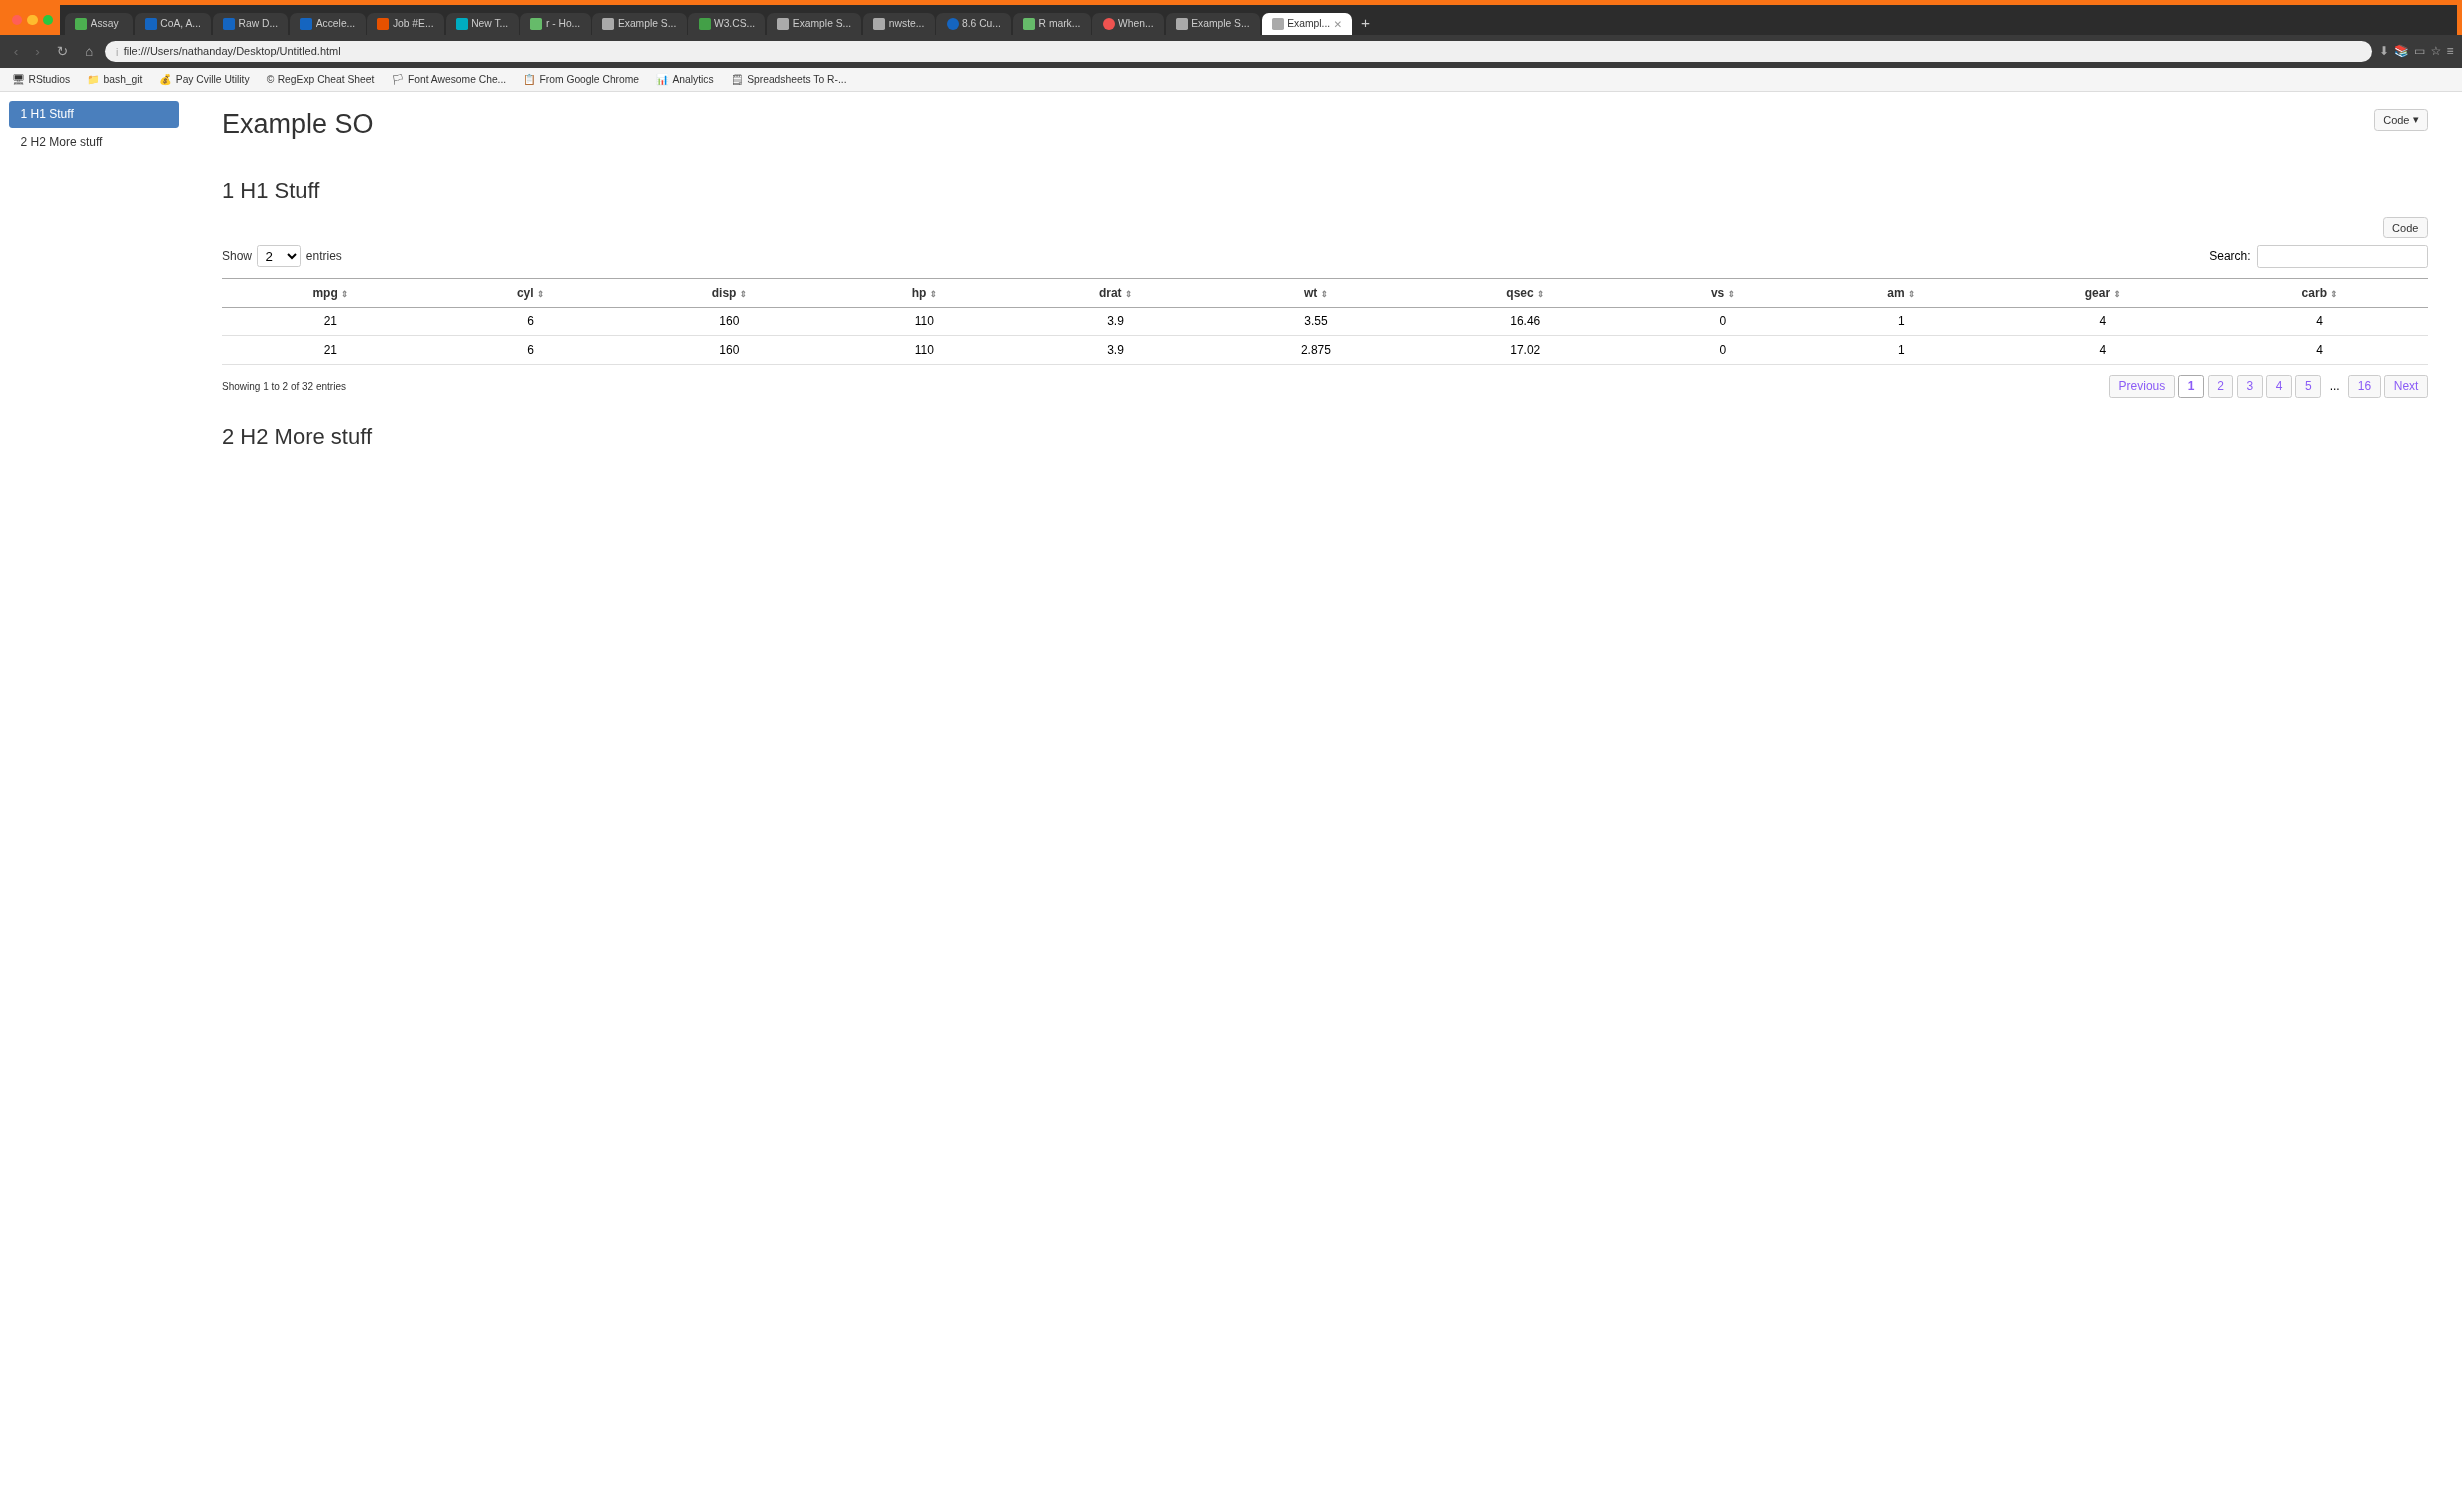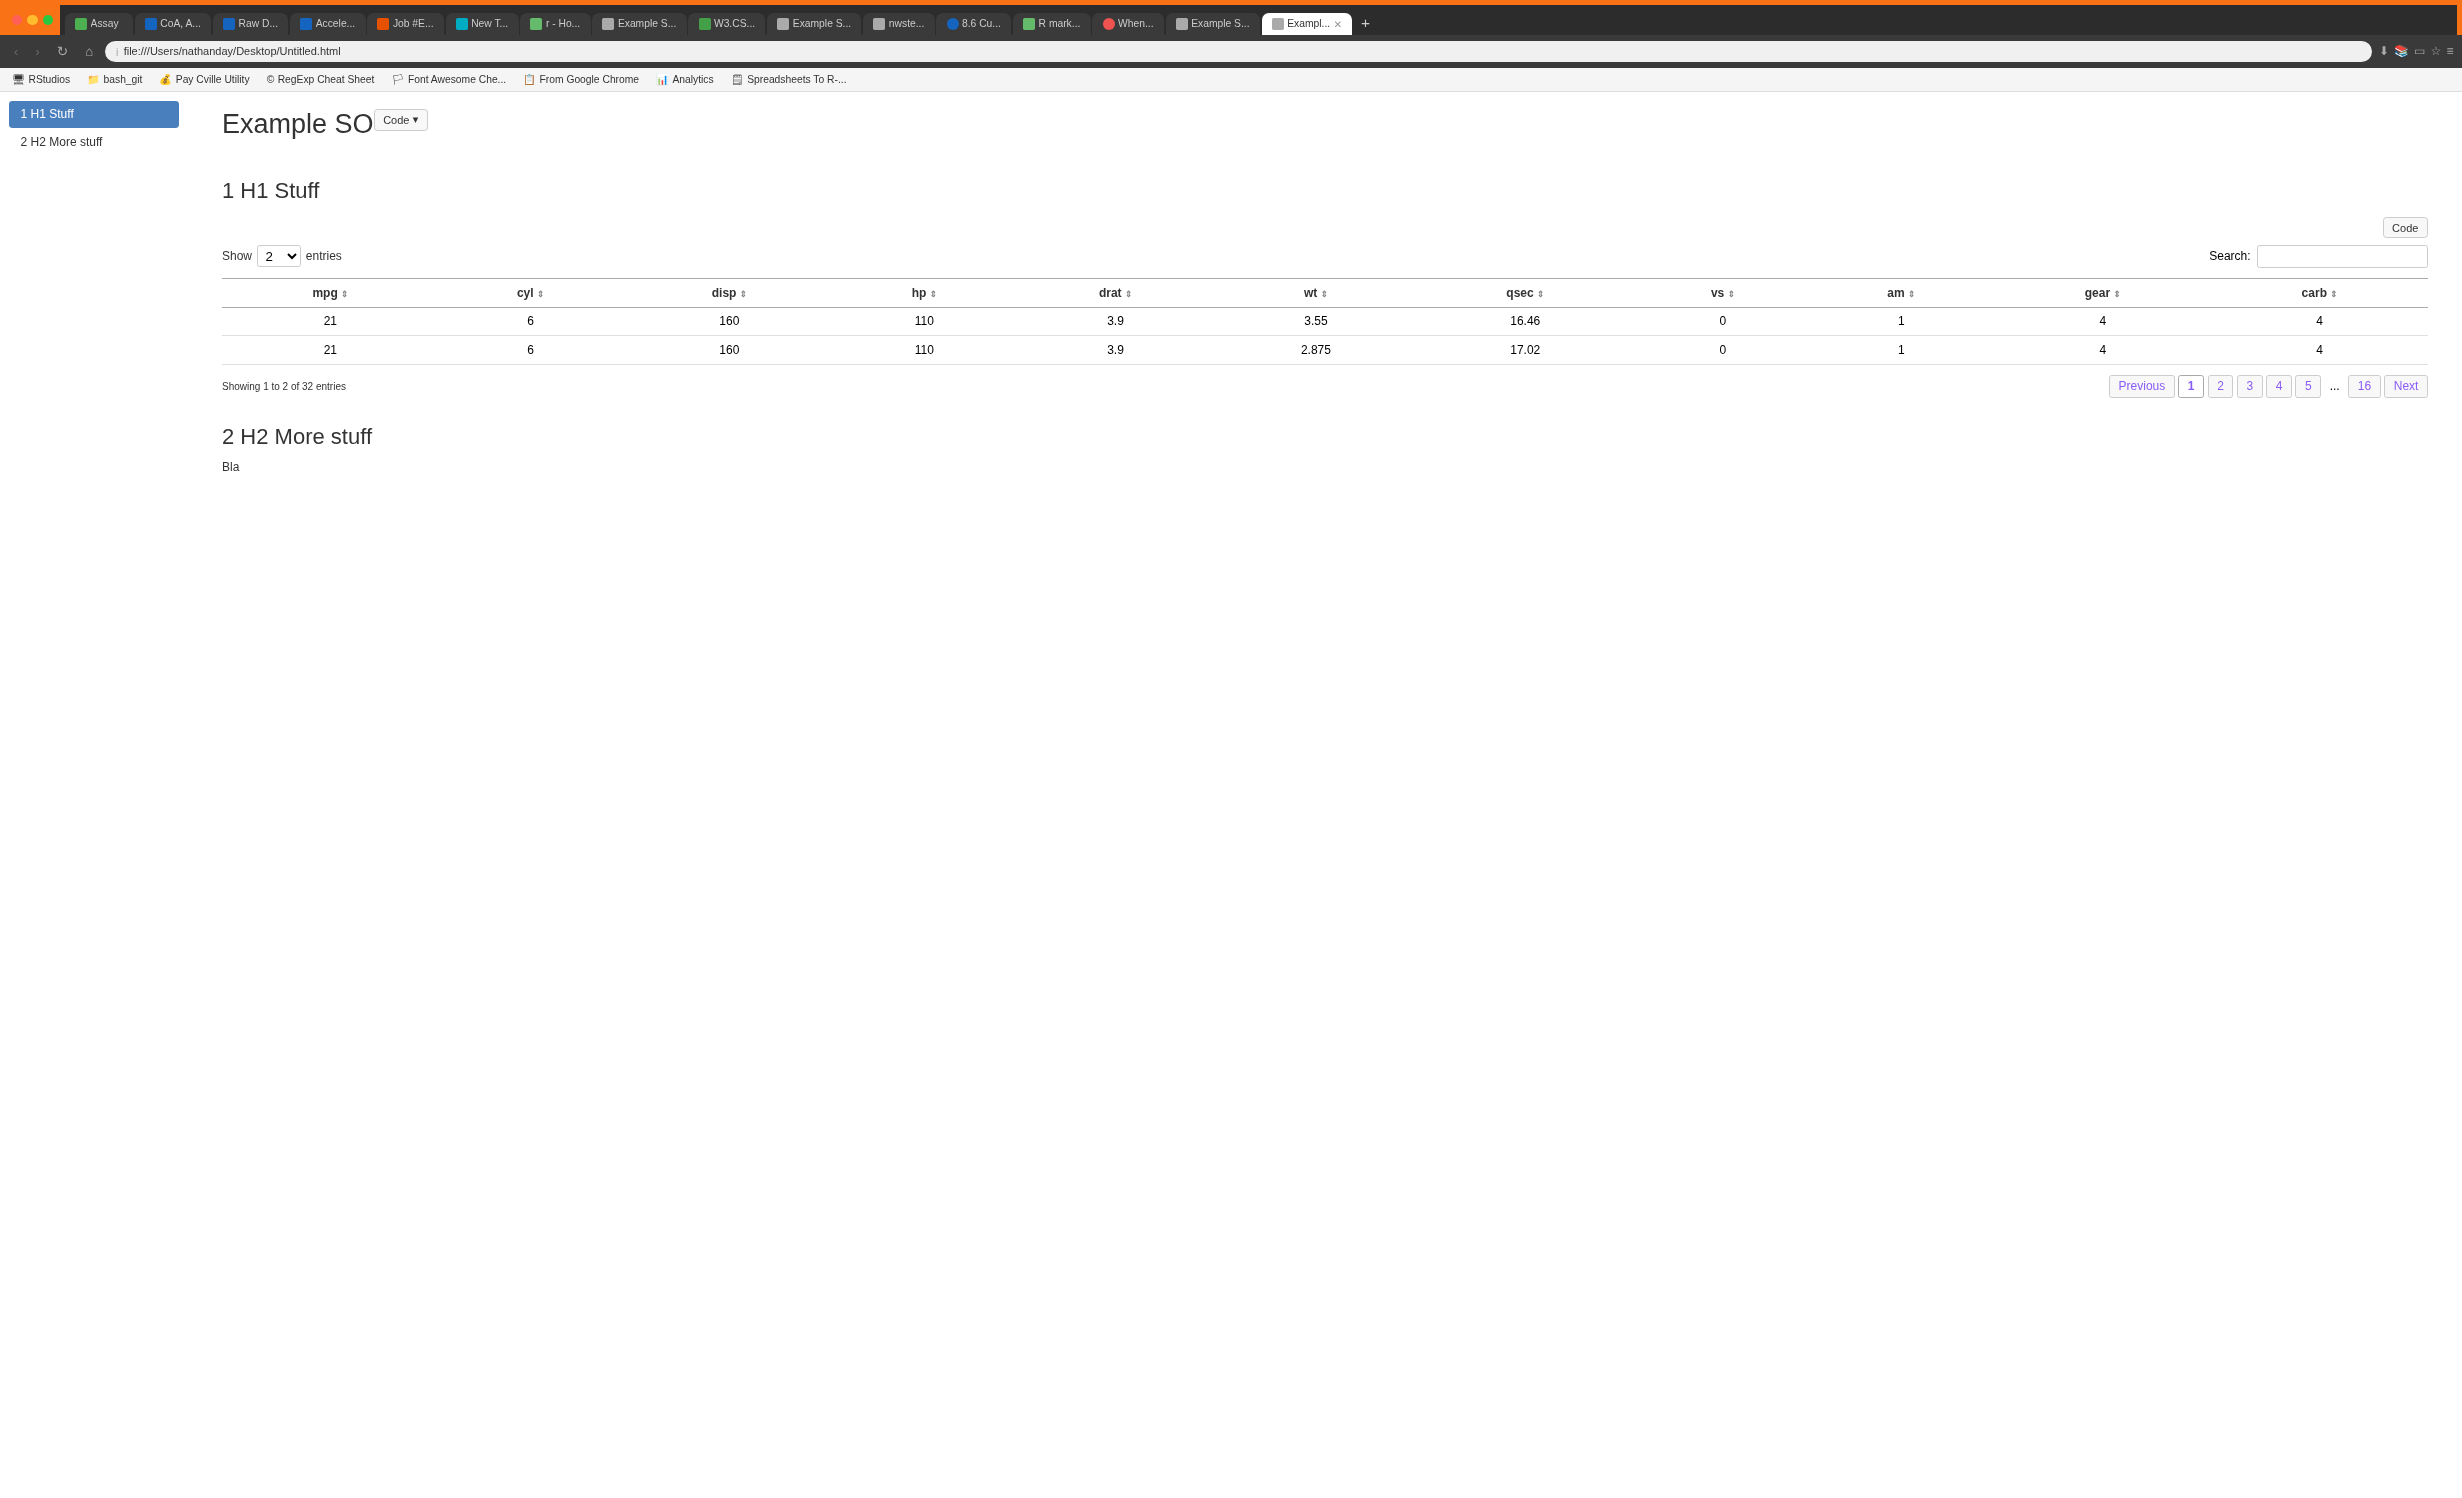--- a/index.html
+++ b/index.html
@@ -196,21 +196,21 @@
     <div class="sidebar-item active">
       <span>1 H1 Stuff</span>
     </div>
     <div class="sidebar-item">
       <span>2 H2 More stuff</span>
     </div>
   </div>
 
   <div class="main-content">
 
-    <div style="display:flex; align-items:flex-start; margin-bottom: 17px;">
+    <div style="display:flex; justify-content:space-between; align-items:flex-start; margin-bottom: 17px;">
       <h1 class="page-title">Example SO</h1>
       <button class="code-btn">
         <span>Code</span>
         <span>▾</span>
       </button>
     </div>
 
     <h2 class="section-title">1 H1 Stuff</h2>
 
     <div style="display:flex; justify-content: flex-end; margin-bottom:6.8px;">
@@ -291,17 +291,16 @@
         <button class="page-btn">3</button>
         <button class="page-btn">4</button>
         <button class="page-btn">5</button>
         <span style="padding: 3.4px 5.1px;">...</span>
         <button class="page-btn">16</button>
         <button class="page-btn">Next</button>
       </div>
     </div>
 
     <h3 class="section-title-h2">2 H2 More stuff</h3>
-    <p class="bla-text">Bla</p>
 
   </div>
 </div>
 
 
 </body></html>

